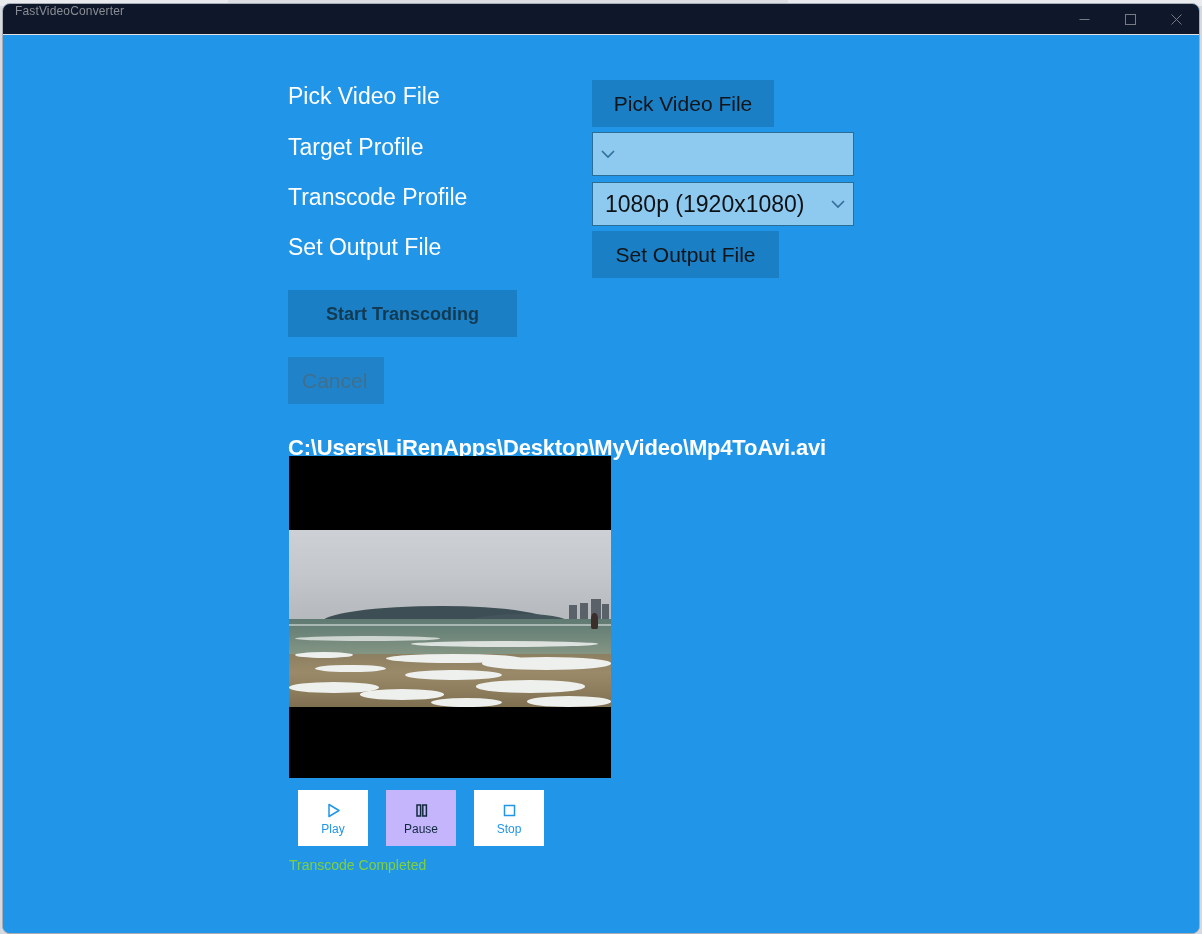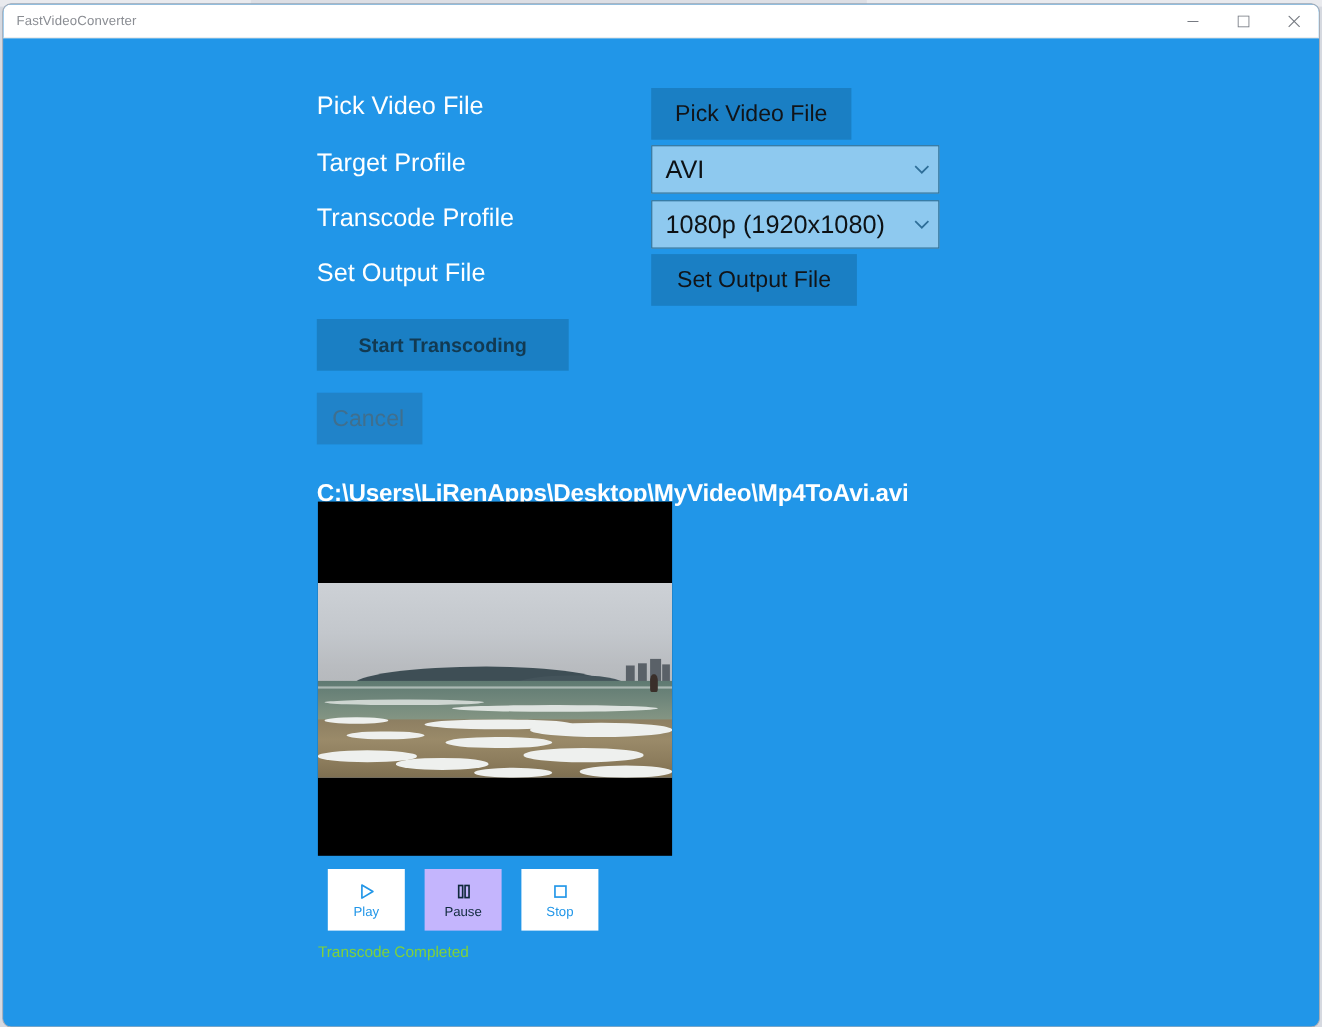--- a/index.html
+++ b/index.html
@@ -35,24 +35,23 @@
     height: 931px;
     border: 1px solid #a8acb5;
     border-radius: 8px 8px 8px 8px;
     overflow: hidden;
     background: #2196e8;
   }
 
   .titlebar {
     position: relative;
     height: 31px;
-    background: #ffffff;
+    background: #0f172a;
     border-bottom: 1px solid #e2e2e2;
     display: flex;
-    align-items: center;
   }
   .title-text {
     margin-left: 12px;
     font-size: 12px;
     color: #8a8d93;
     letter-spacing: 0.15px;
     white-space: nowrap;
   }
   .win-buttons {
     position: absolute;
@@ -317,21 +316,20 @@
   <div class="client">
 
     <div class="label lbl-1">Pick Video File</div>
     <div class="label lbl-2">Target Profile</div>
     <div class="label lbl-3">Transcode Profile</div>
     <div class="label lbl-4">Set Output File</div>
 
     <div class="btn btn-pick">Pick Video File</div>
 
     <div class="combo combo-format">
-      <div class="combo-value">AVI</div>
       <div class="combo-arrow">
         <svg width="14" height="9" viewBox="0 0 14 9">
           <polyline points="1,1 7,7 13,1" fill="none" stroke="#2f6f99" stroke-width="1.6"></polyline>
         </svg>
       </div>
     </div>
 
     <div class="combo combo-profile">
       <div class="combo-value">1080p (1920x1080)</div>
       <div class="combo-arrow">

